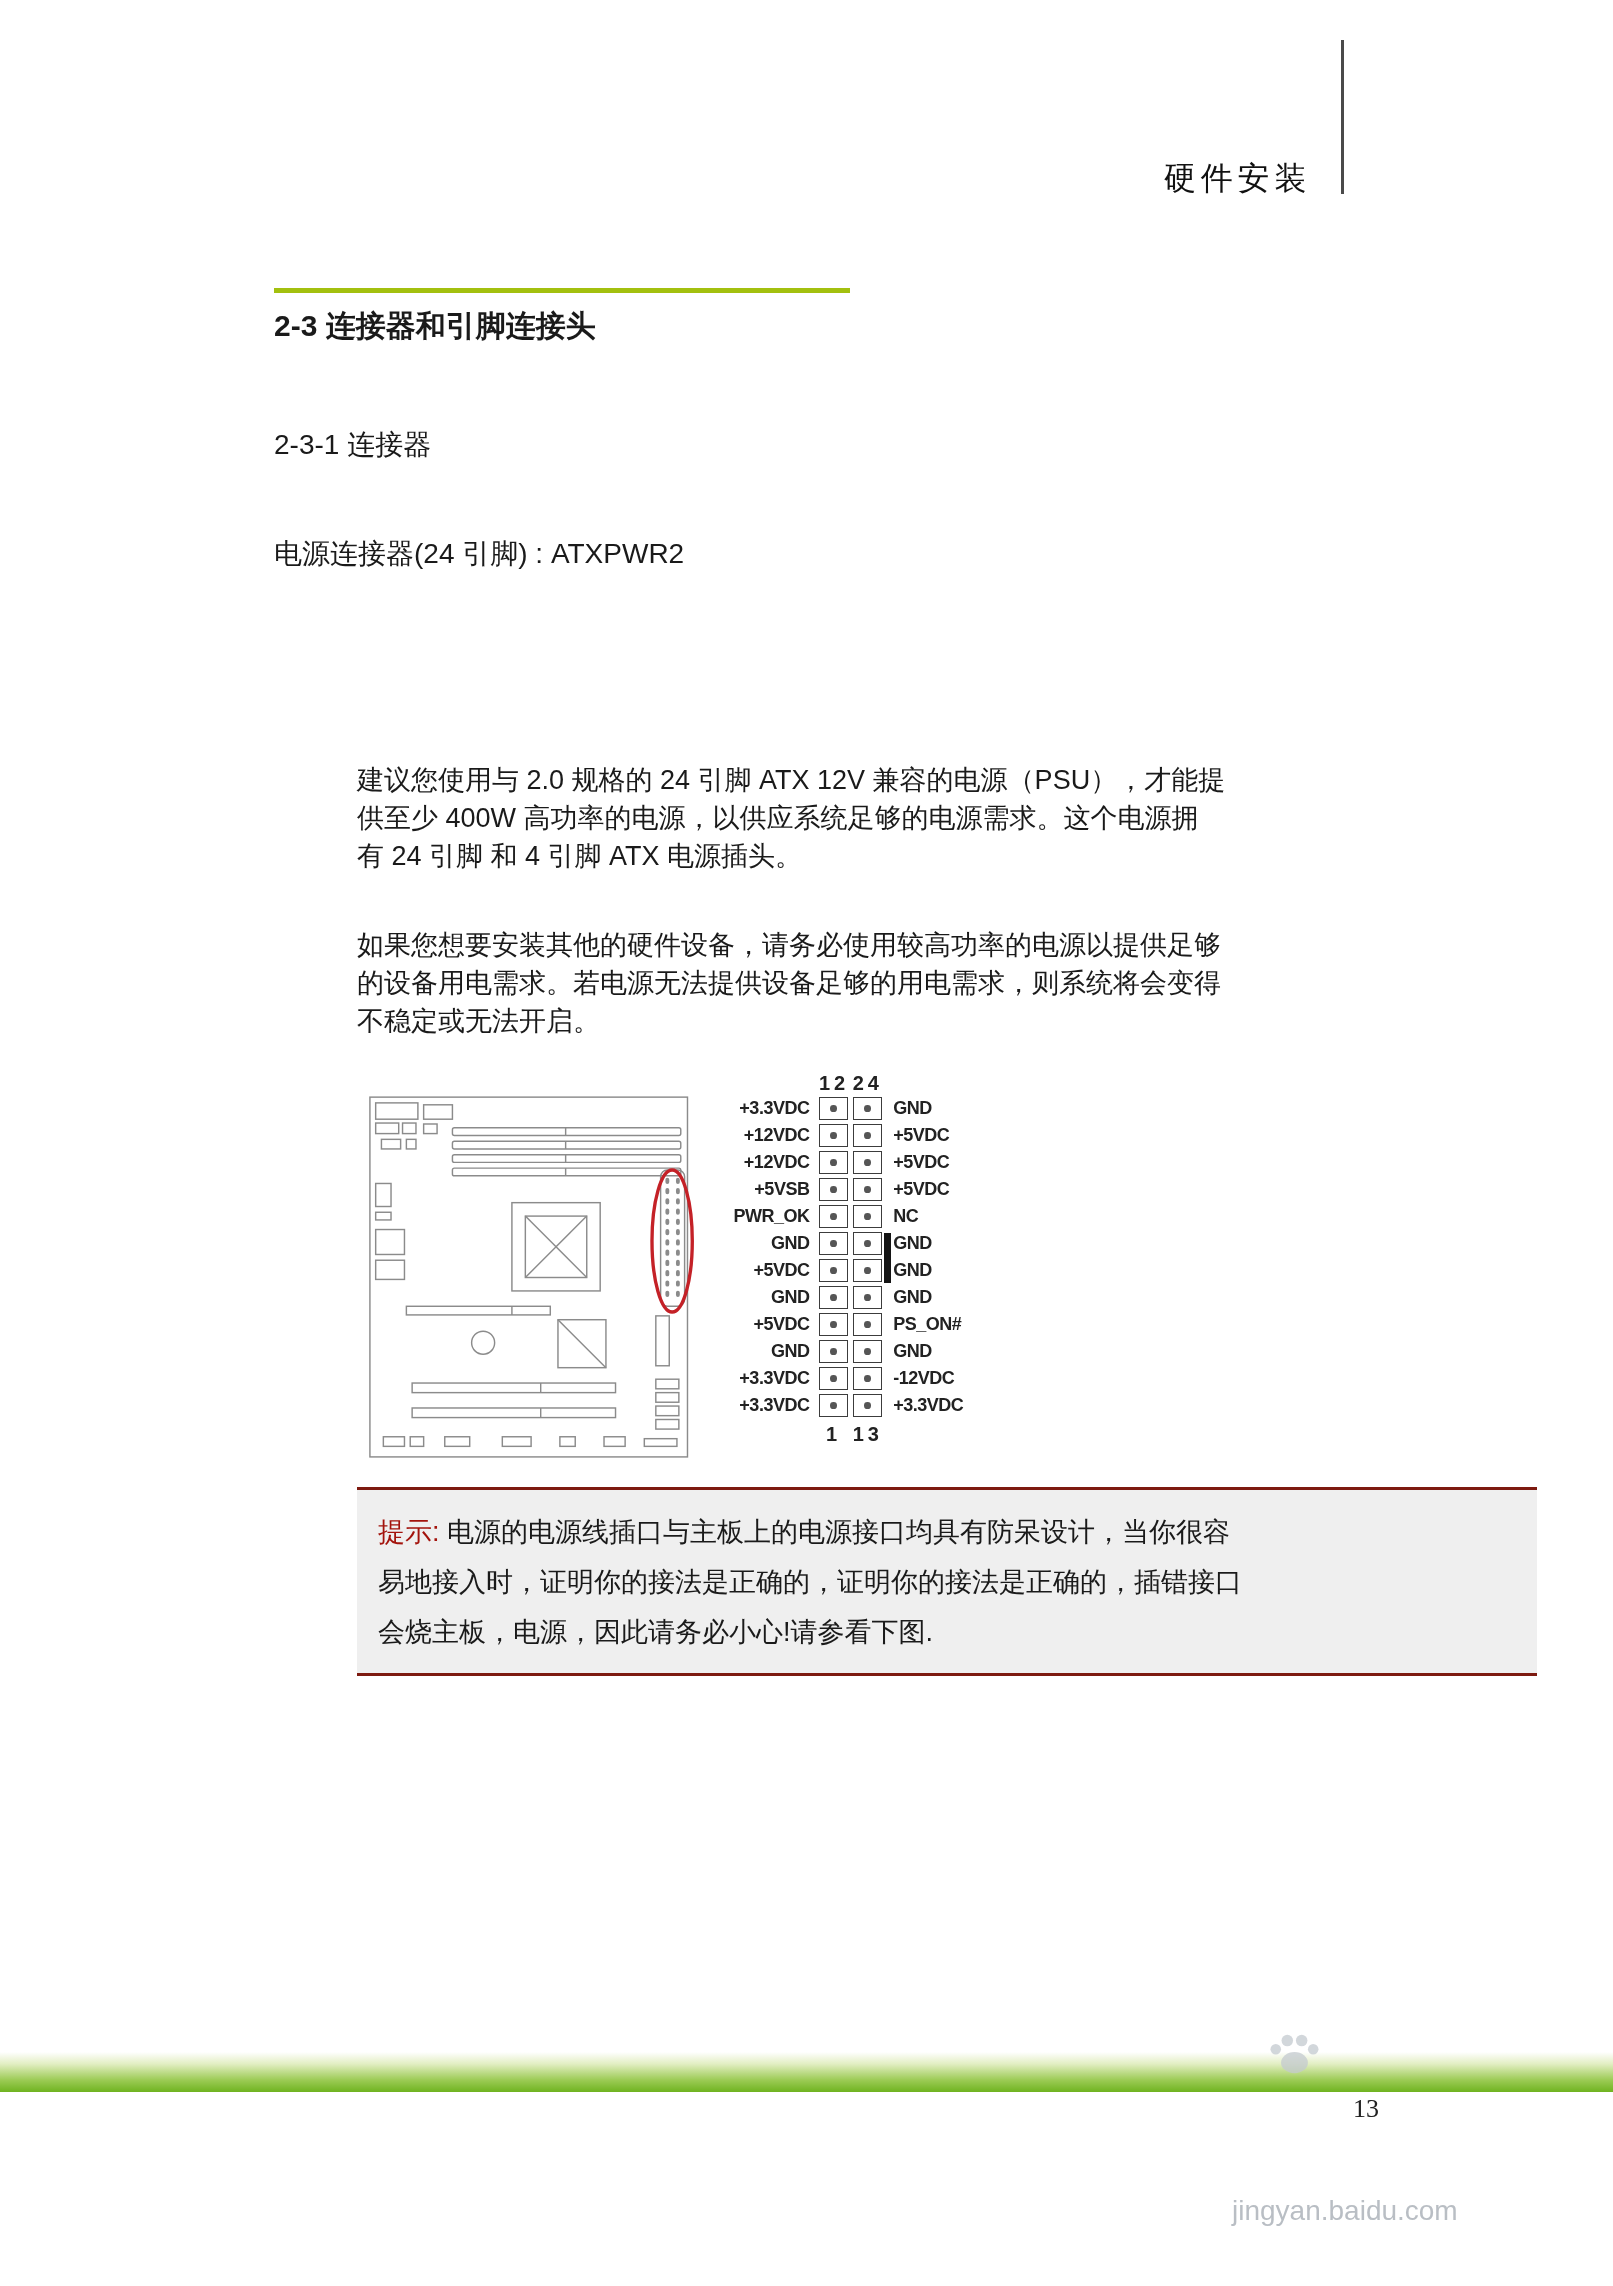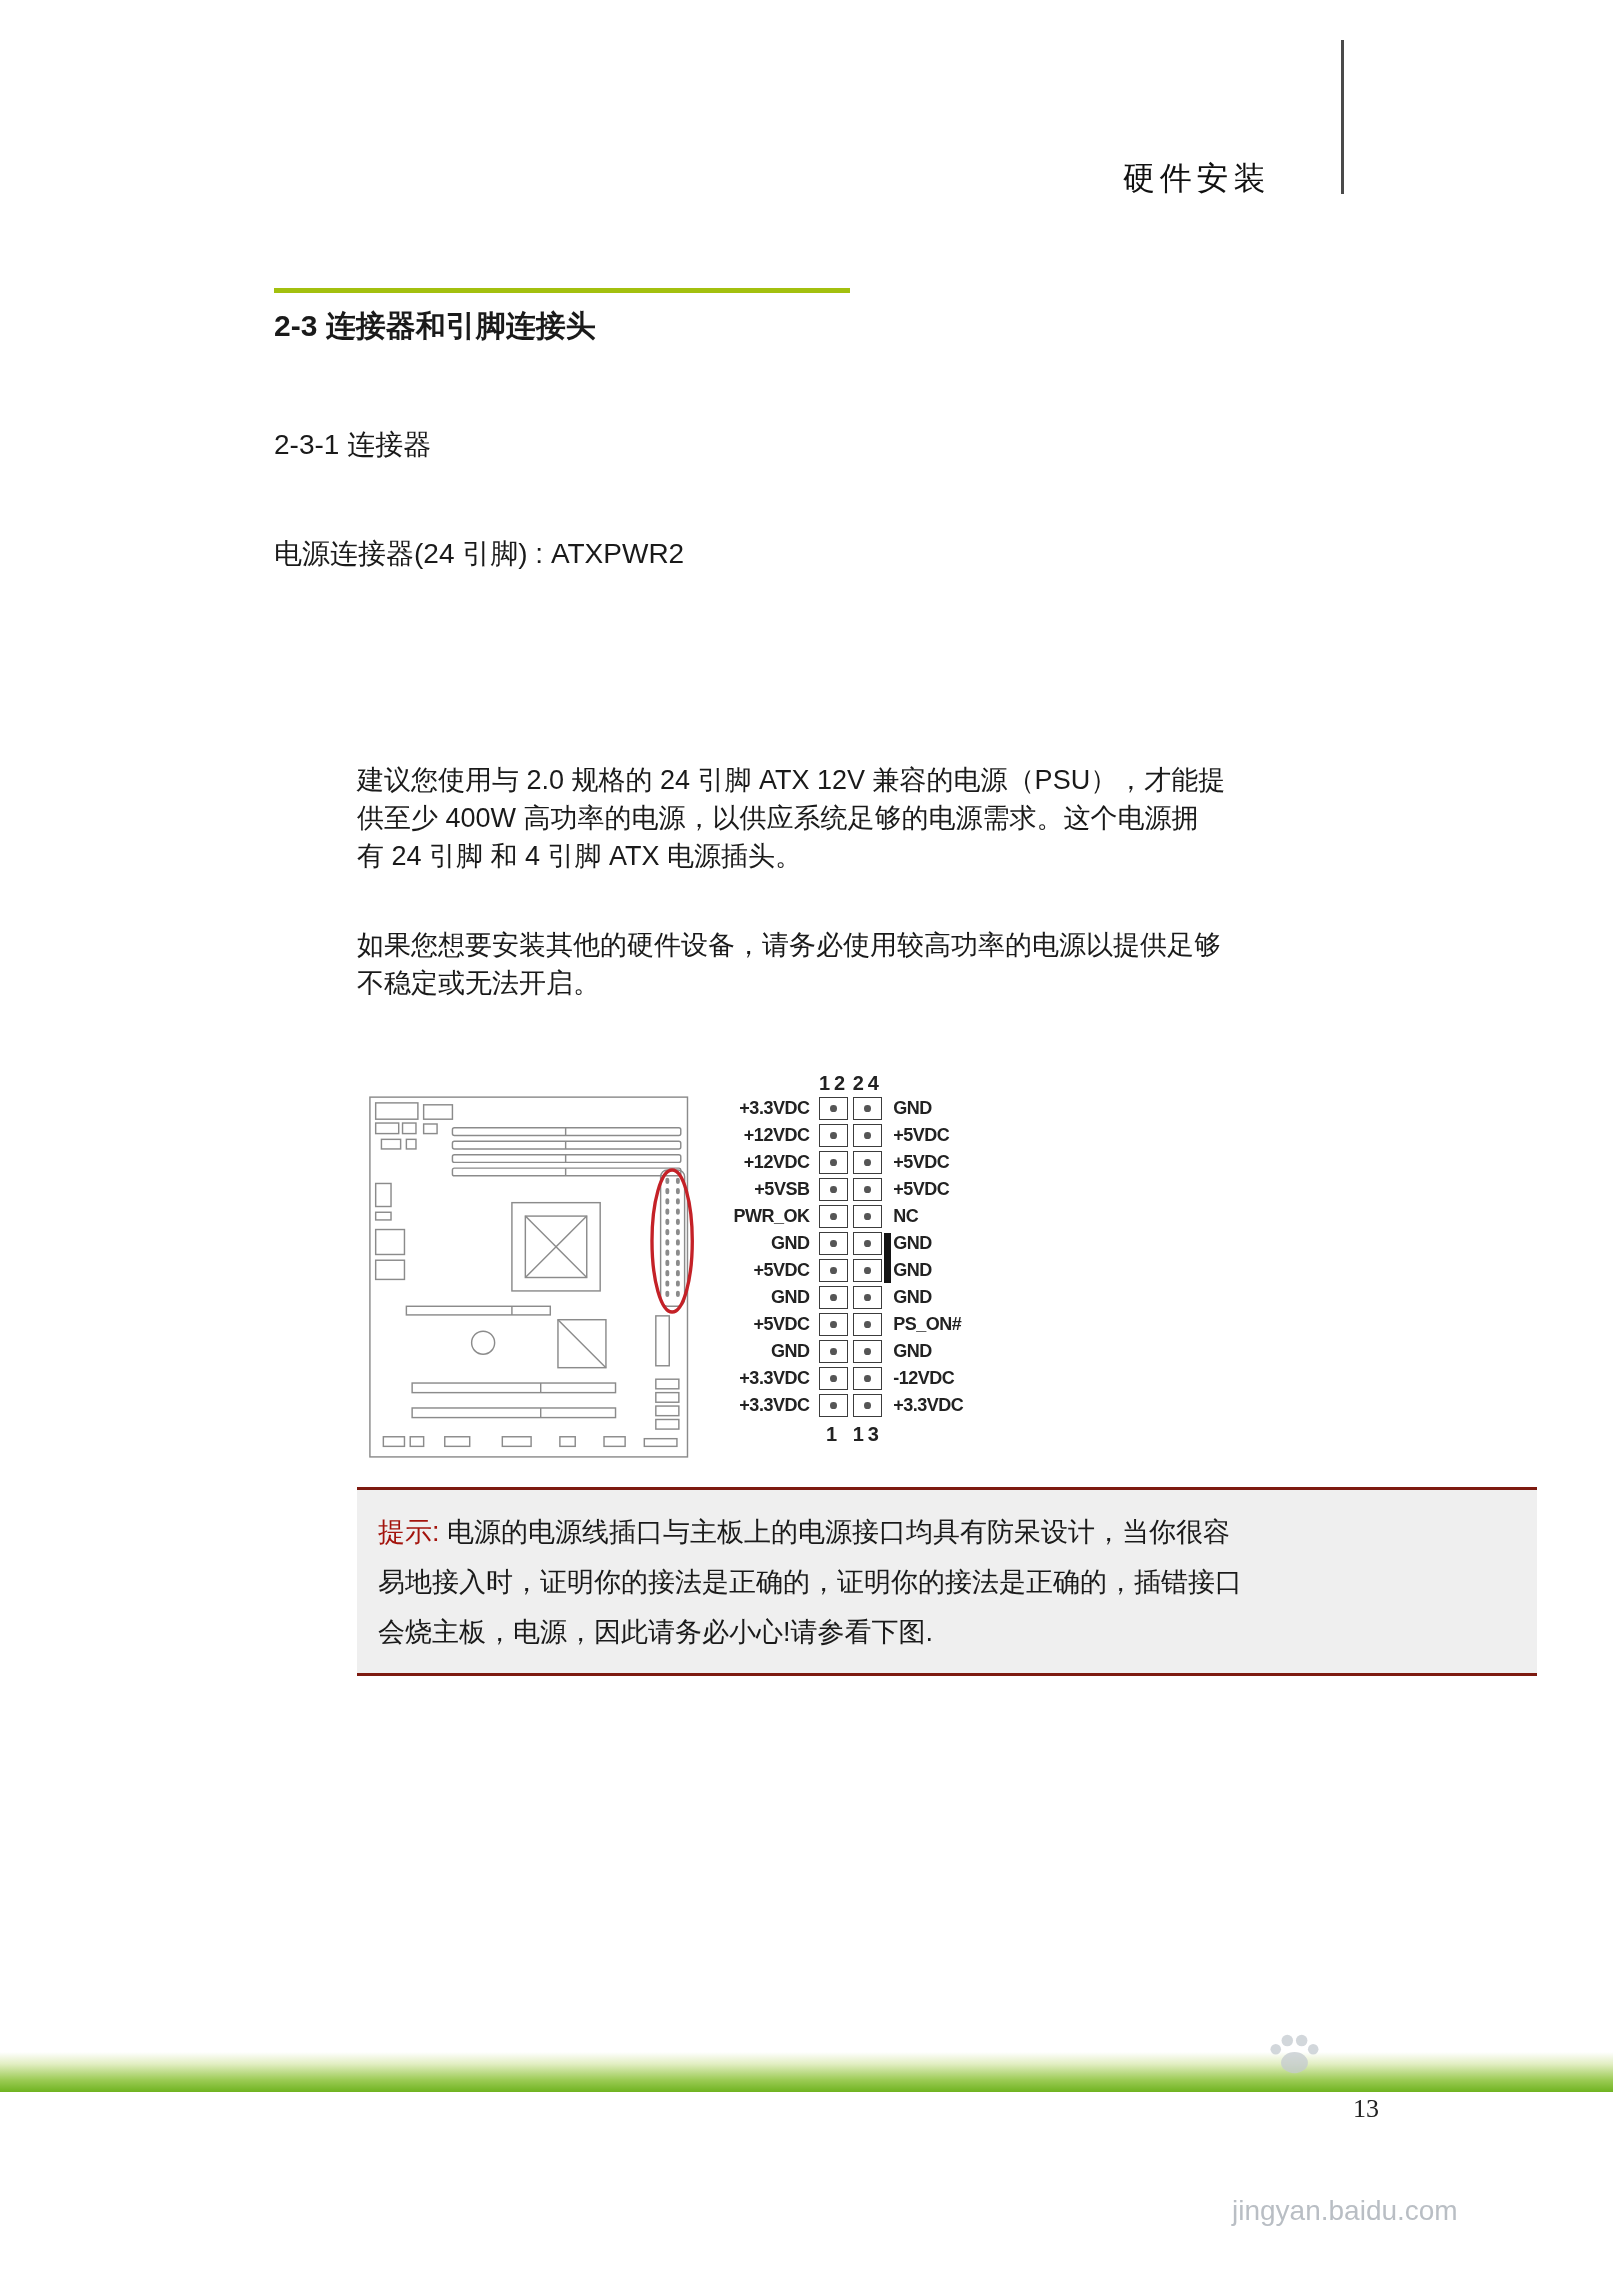--- a/index.html
+++ b/index.html
@@ -4,21 +4,21 @@
 <style>
   * { margin:0; padding:0; box-sizing:border-box; }
   html,body { background:#ffffff; }
   .page {
     position:relative; width:1614px; height:2286px; background:#ffffff;
     font-family:"Liberation Sans", sans-serif; color:#1a1a1a; overflow:hidden; margin:0 auto;
   }
 
   
   .header-title {
-    position:absolute; left:1123px; top:157px;
+    position:absolute; left:1164px; top:157px;
     font-family:"Liberation Serif", serif; font-size:32px; letter-spacing:4.8px; color:#111;
   }
   .header-rule { position:absolute; left:1341px; top:40px; width:2.9px; height:154px; background:#4a4a4a; }
 
   
   .accent-line { position:absolute; left:274px; top:288px; width:576px; height:4.8px; background:#a3c00f; }
   .section-title { position:absolute; left:274px; top:306px; font-size:30px; font-weight:bold; white-space:nowrap; }
   .sub-title { position:absolute; left:274px; top:426px; font-size:28px; font-weight:normal; white-space:nowrap; }
   .connector-heading { position:absolute; left:274px; top:535px; font-size:28px; font-weight:normal; white-space:nowrap; }
 
@@ -92,20 +92,21 @@
   <div class="sub-title">2-3-1  连接器</div>
   <div class="connector-heading">电源连接器(24 引脚) : ATXPWR2</div>
 
   <div class="para p2">
     <div class="pline">建议您使用与  2.0  规格的  24 引脚 ATX 12V  兼容的电源（PSU），才能提</div>
     <div class="pline">供至少  400W  高功率的电源，以供应系统足够的电源需求。这个电源拥</div>
     <div class="pline">有  24 引脚  和  4 引脚  ATX  电源插头。</div>
   </div>
   <div class="para p3">
     <div class="pline">如果您想要安装其他的硬件设备，请务必使用较高功率的电源以提供足够</div>
+    <div class="pline">的设备用电需求。若电源无法提供设备足够的用电需求，则系统将会变得</div>
     <div class="pline">不稳定或无法开启。</div>
   </div>
 
   <div class="figure">
 
     <svg class="board-svg" width="331" height="365" viewBox="0 0 345 380">
       <g stroke="#8b8b8b" fill="none" stroke-width="1.5">
         <rect x="2" y="2" width="331" height="375"></rect>
 
         <rect x="8" y="8" width="44" height="17"></rect>

